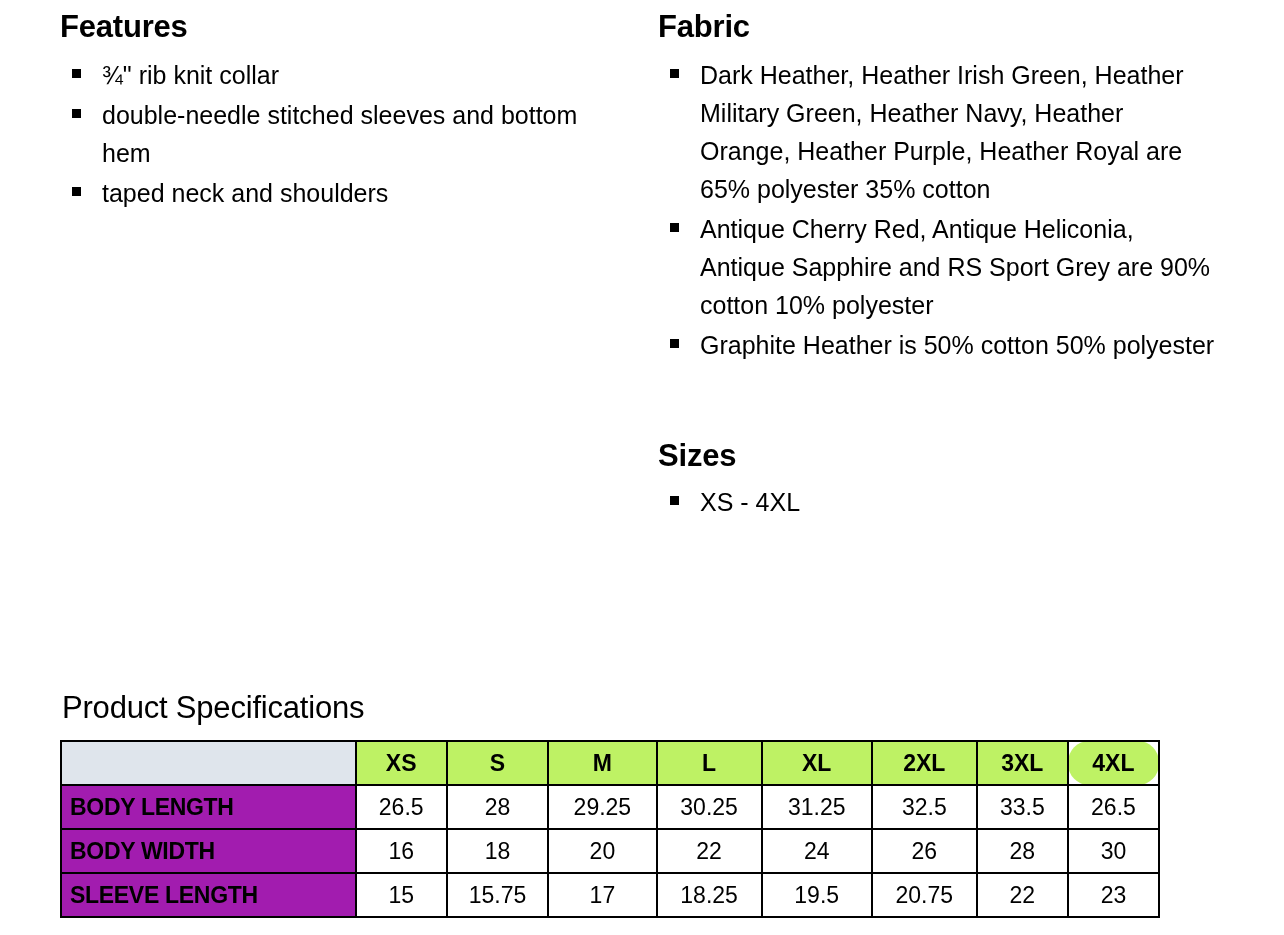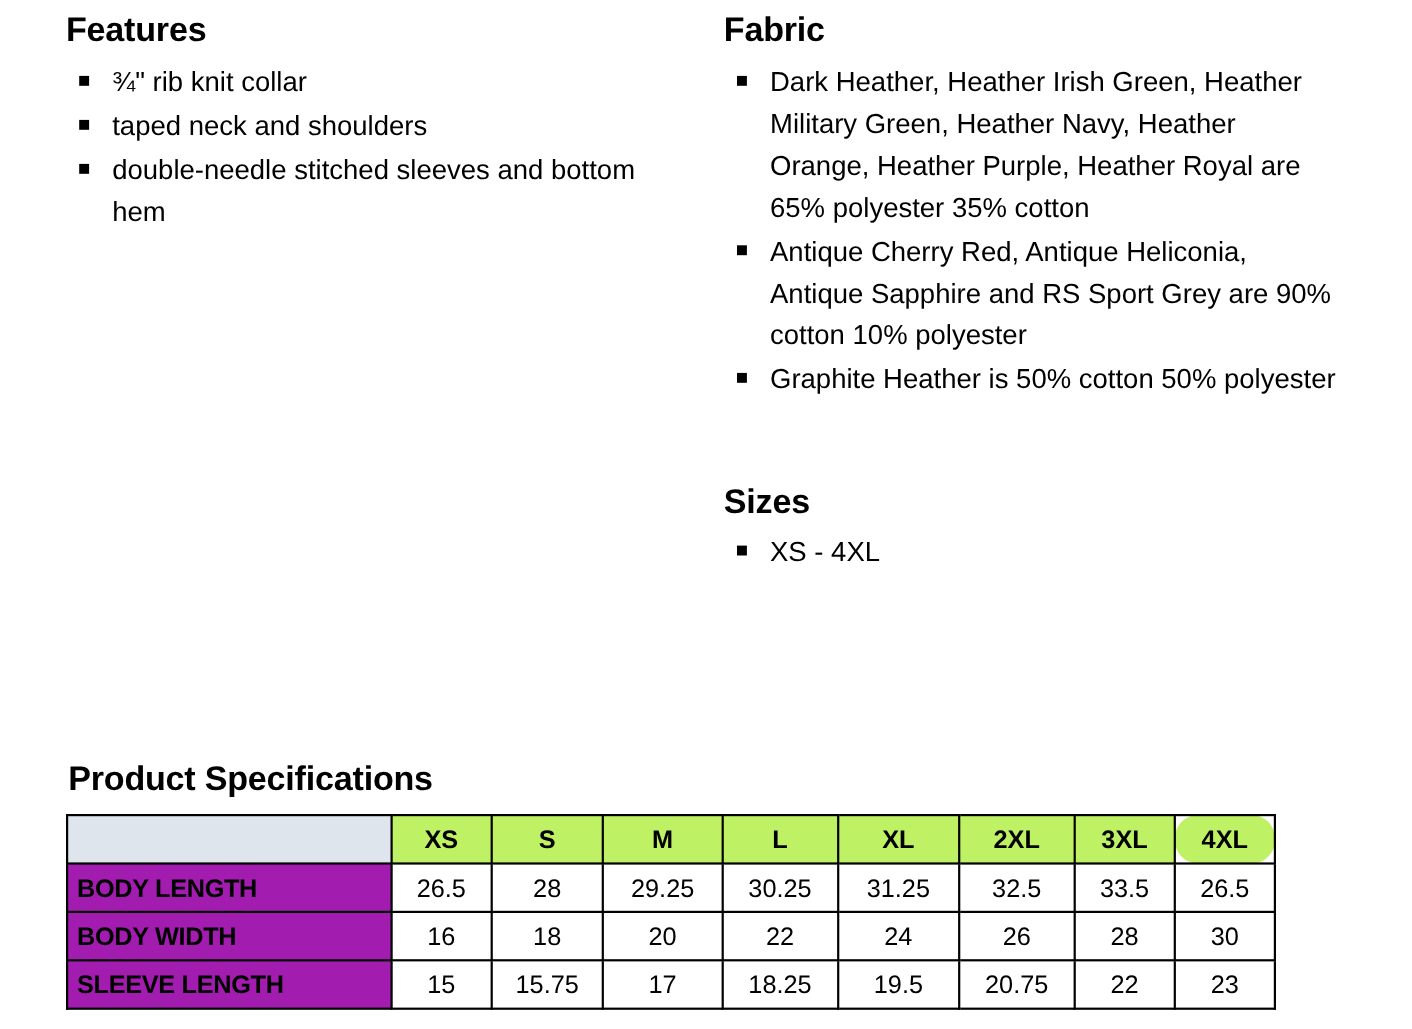--- a/index.html
+++ b/index.html
@@ -80,21 +80,21 @@
 
   
   .specs {
     position: absolute;
     left: 60px;
     top: 690px;
     width: 1100px;
   }
   .specs h2.specs-title {
     font-size: 31px;
-    font-weight: bold;
+    font-weight: normal;
     margin: 0 0 14px 2px;
     letter-spacing: -0.2px;
   }
   table.spec-table {
     border-collapse: collapse;
     font-size: 23px;
     table-layout: fixed;
   }
   table.spec-table th,
   table.spec-table td {
@@ -133,22 +133,22 @@
 </style>
 </head>
 <body>
 
 <div class="page">
 
   <div class="col col-left">
     <h2 class="section-title">Features</h2>
     <ul class="bullets">
       <li>¾" rib knit collar</li>
+      <li>double-needle stitched sleeves and bottom hem</li>
       <li>taped neck and shoulders</li>
-      <li>double-needle stitched sleeves and bottom hem</li>
     </ul>
   </div>
 
   <div class="col col-right">
     <h2 class="section-title">Fabric</h2>
     <ul class="bullets">
       <li>Dark Heather, Heather Irish Green, Heather Military Green, Heather Navy, Heather Orange, Heather Purple, Heather Royal are 65% polyester 35% cotton</li>
       <li>Antique Cherry Red, Antique Heliconia, Antique Sapphire and RS Sport Grey are 90% cotton 10% polyester</li>
       <li>Graphite Heather is 50% cotton 50% polyester</li>
     </ul>

